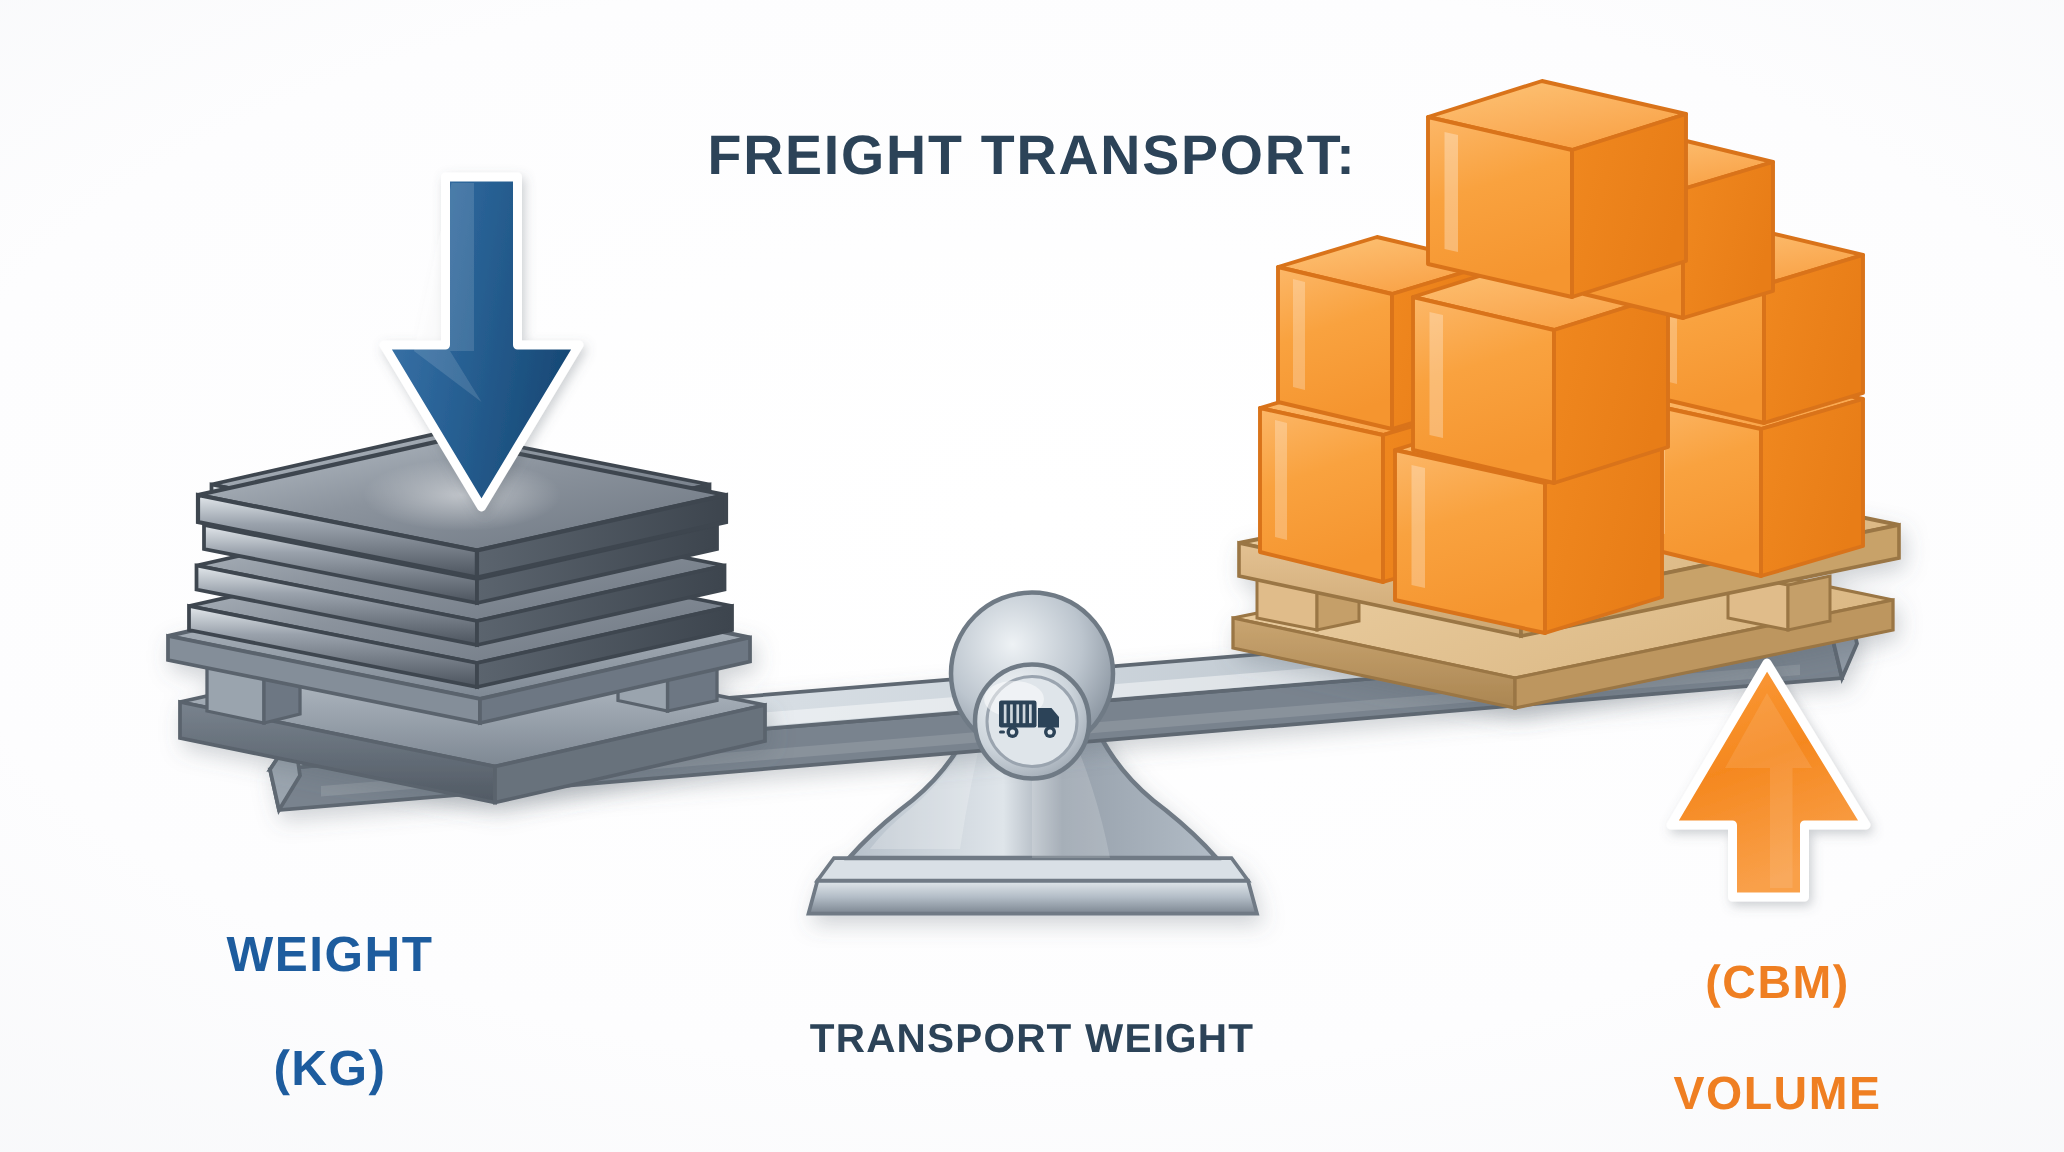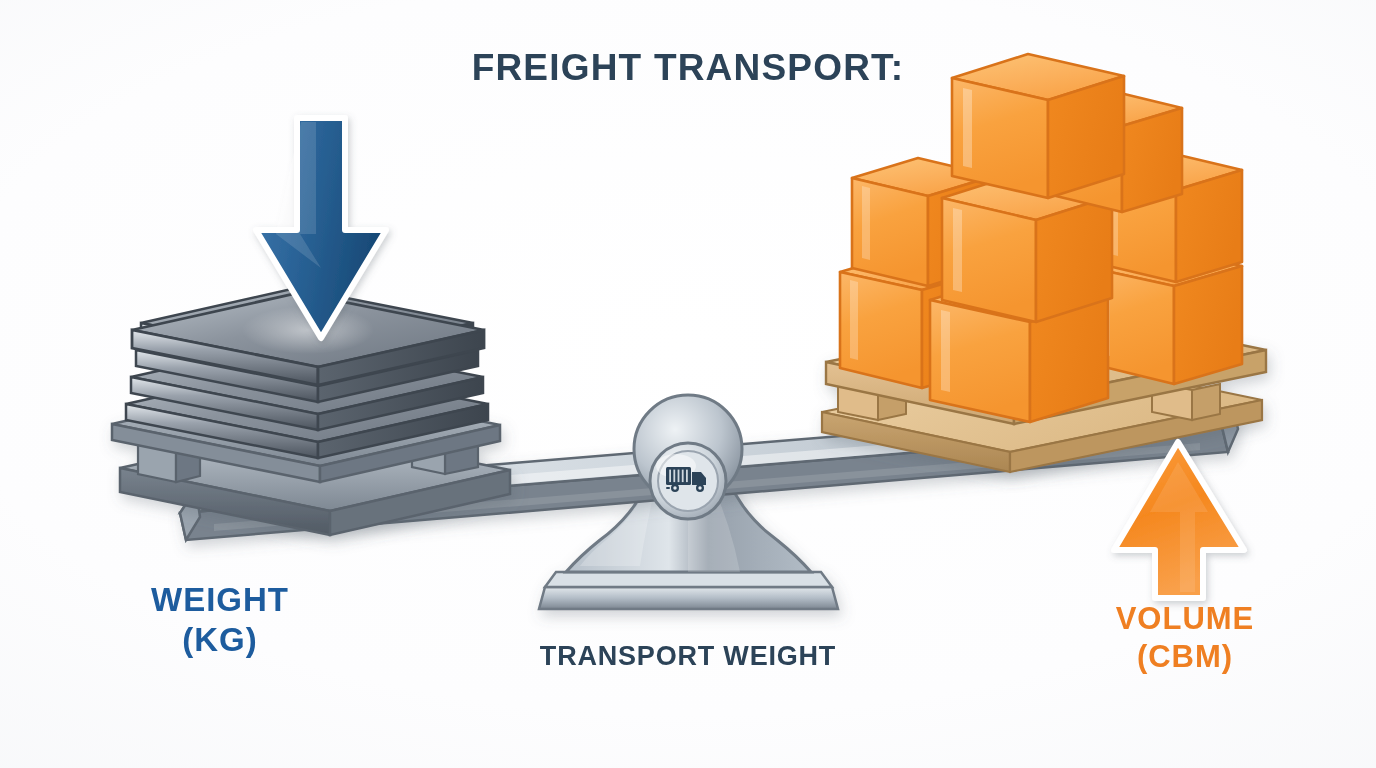--- a/index.html
+++ b/index.html
@@ -30,21 +30,21 @@
   #weight-label{
     left:40px;width:360px;top:580px;text-align:center;
     font-size:33px;font-weight:bold;line-height:1.22;
     color:#1d5c9e;letter-spacing:1px;
   }
   #volume-label{
     left:1000px;width:370px;top:600px;text-align:center;
     font-size:31px;font-weight:bold;line-height:1.22;
     color:#ef7f22;letter-spacing:1px;
   }
-  .l2{display:block;}
+  .l2{display:block;margin-top:36px;}
 </style>
 </head>
 <body>
 
 <div id="stage">
 
   <svg id="art" viewBox="0 0 1376 768" aria-hidden="true">
     <defs>
 
       <linearGradient id="gPlateTop" x1="0" y1="0" x2="1" y2="1">
@@ -338,17 +338,17 @@
     <g filter="url(#tinyshadow)">
       <path d="M1178 442 L1244 550 L1203 550 L1203 598 L1155 598 L1155 550 L1114 550 Z" fill="url(#gArrowOrange)" stroke="#ffffff" stroke-width="6" stroke-linejoin="round"></path>
       <path d="M1178 462 L1208 512 L1195 512 L1195 592 L1180 592 L1180 512 L1150 512 Z" fill="#ffffff" opacity="0.1"></path>
     </g>
   </svg>
 
   <h1 id="title" class="txt"><span class="l2">FREIGHT TRANSPORT:</span></h1>
 
   <div id="weight-label" class="txt"><span class="l2">WEIGHT</span><span class="l2">(KG)</span></div>
 
-  <div id="volume-label" class="txt"><span class="l2">VOLUME</span><span class="l2">(CBM)</span></div>
+  <div id="volume-label" class="txt"><span class="l2">(CBM)</span><span class="l2">VOLUME</span></div>
 
   <div id="subtitle" class="txt"><span class="l2">TRANSPORT WEIGHT</span></div>
 
 </div>
 
 </body></html>

